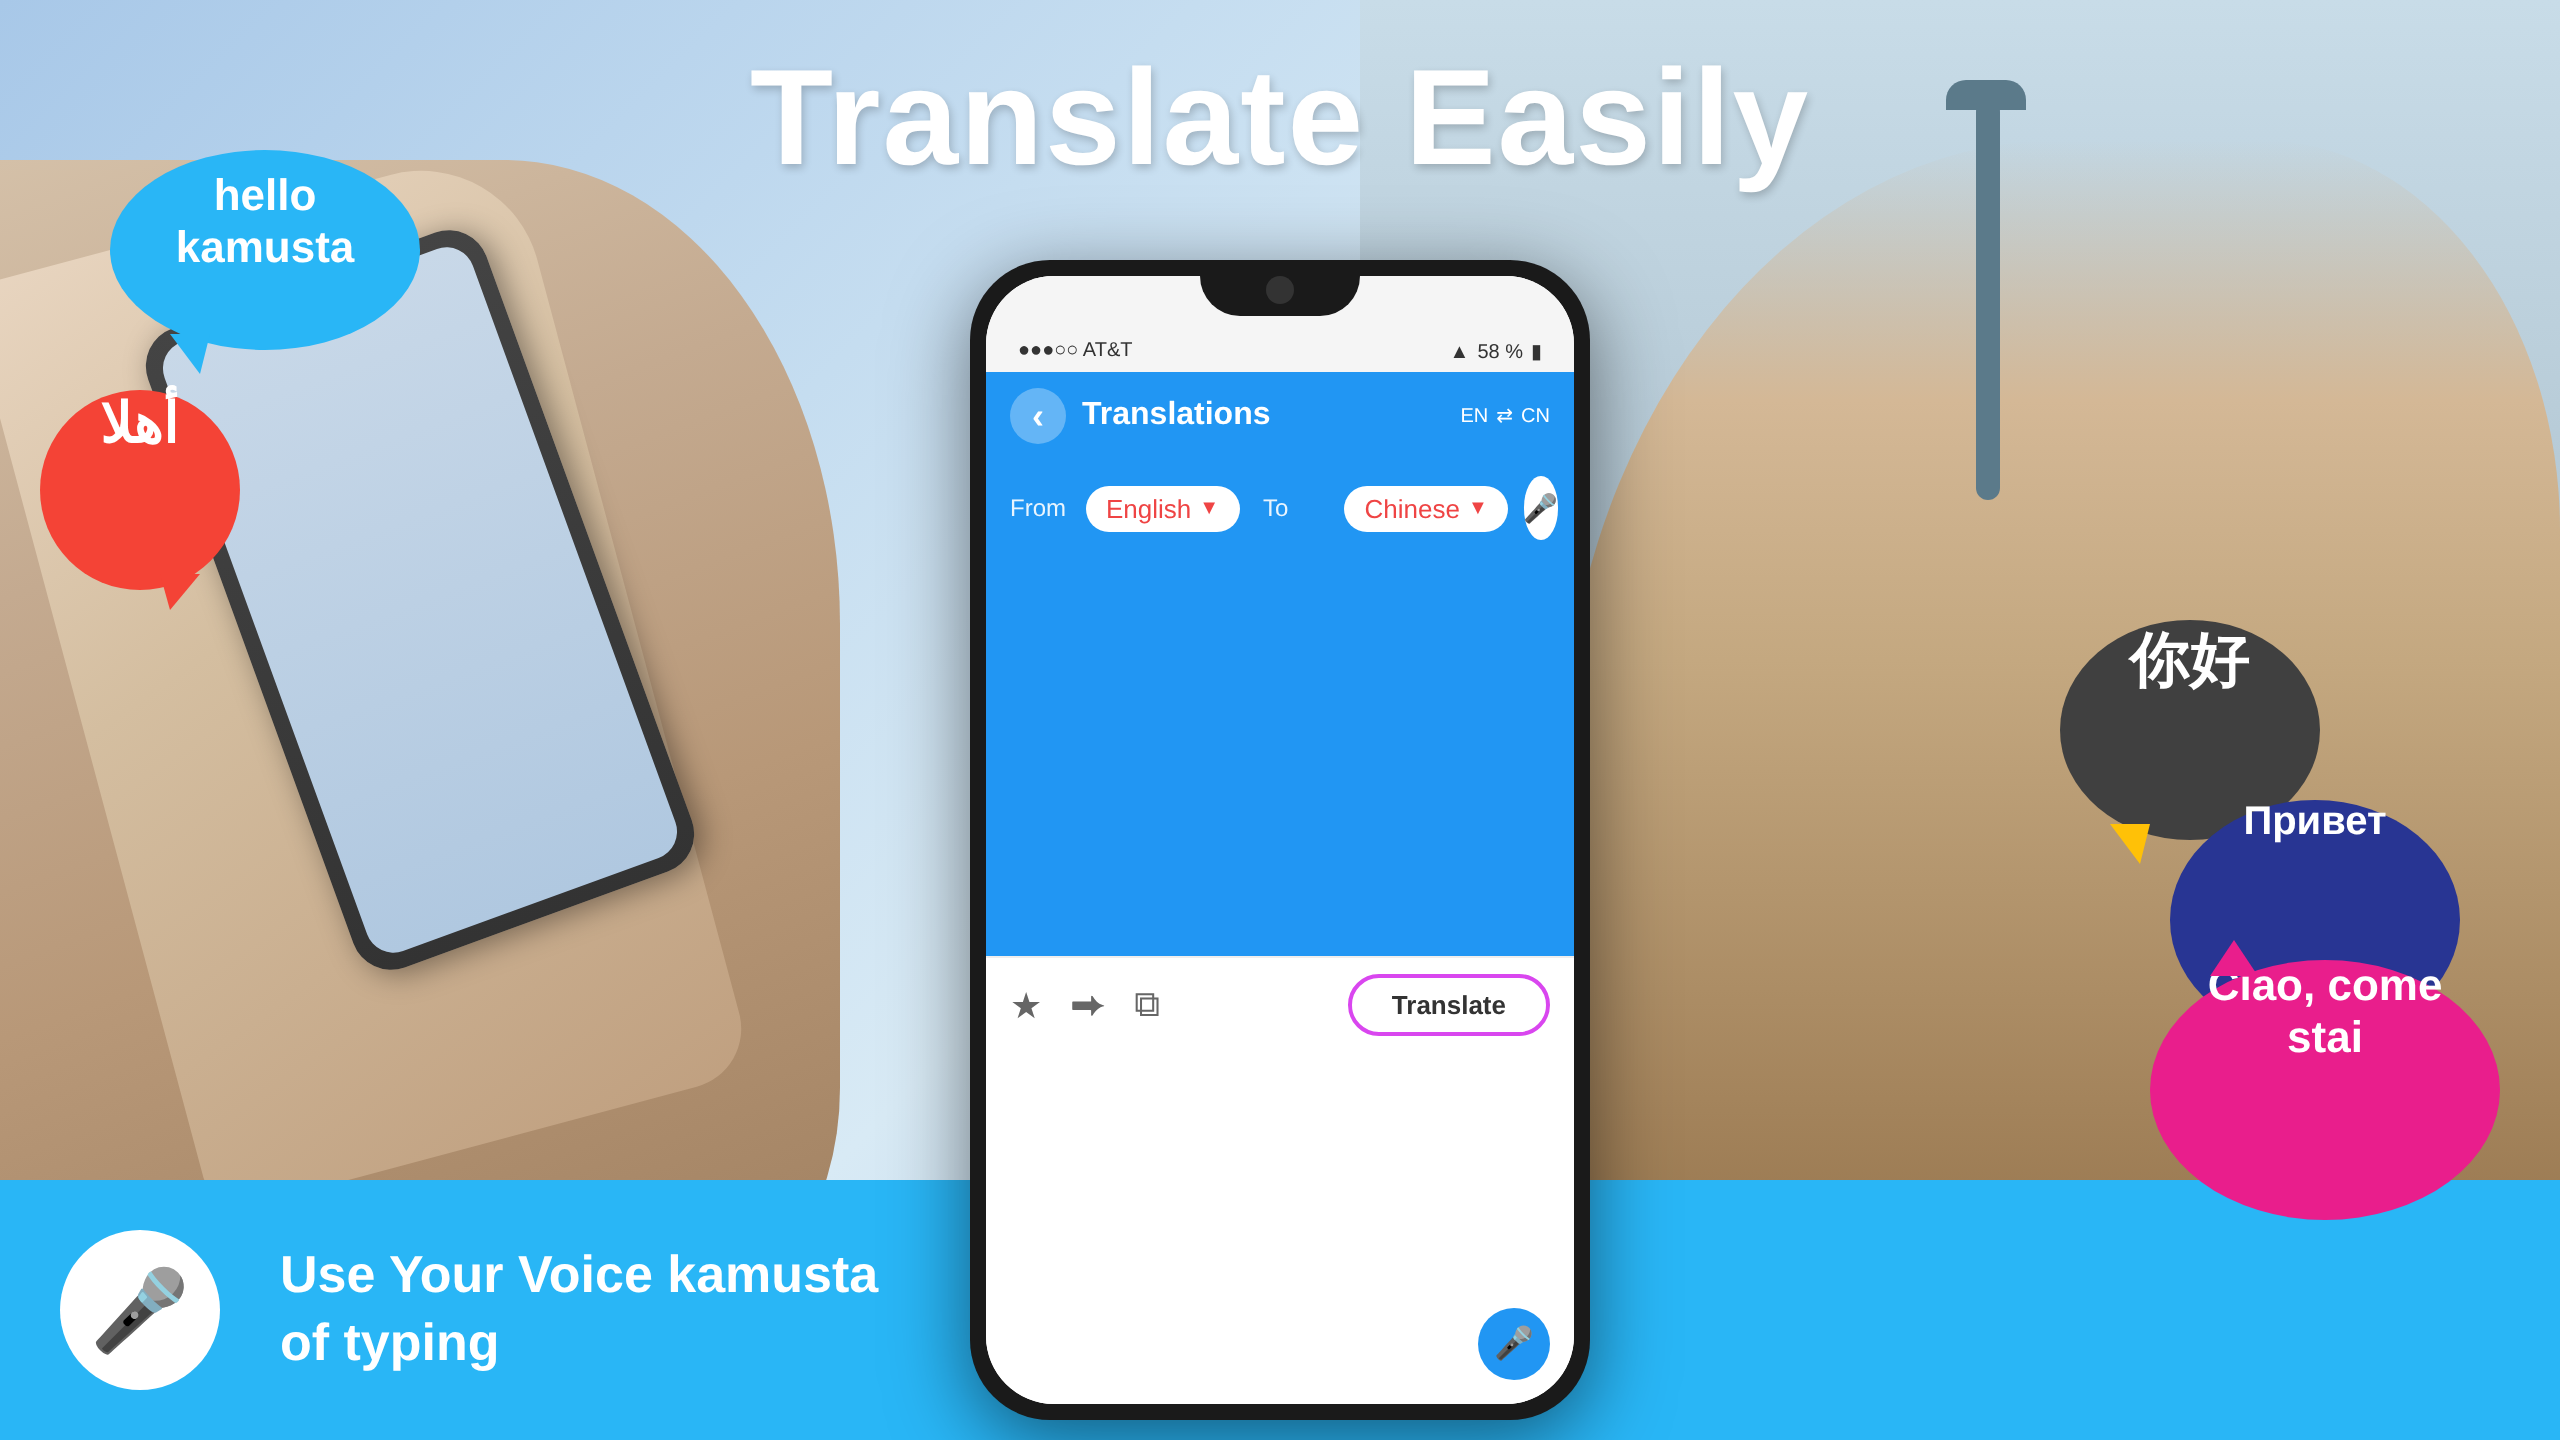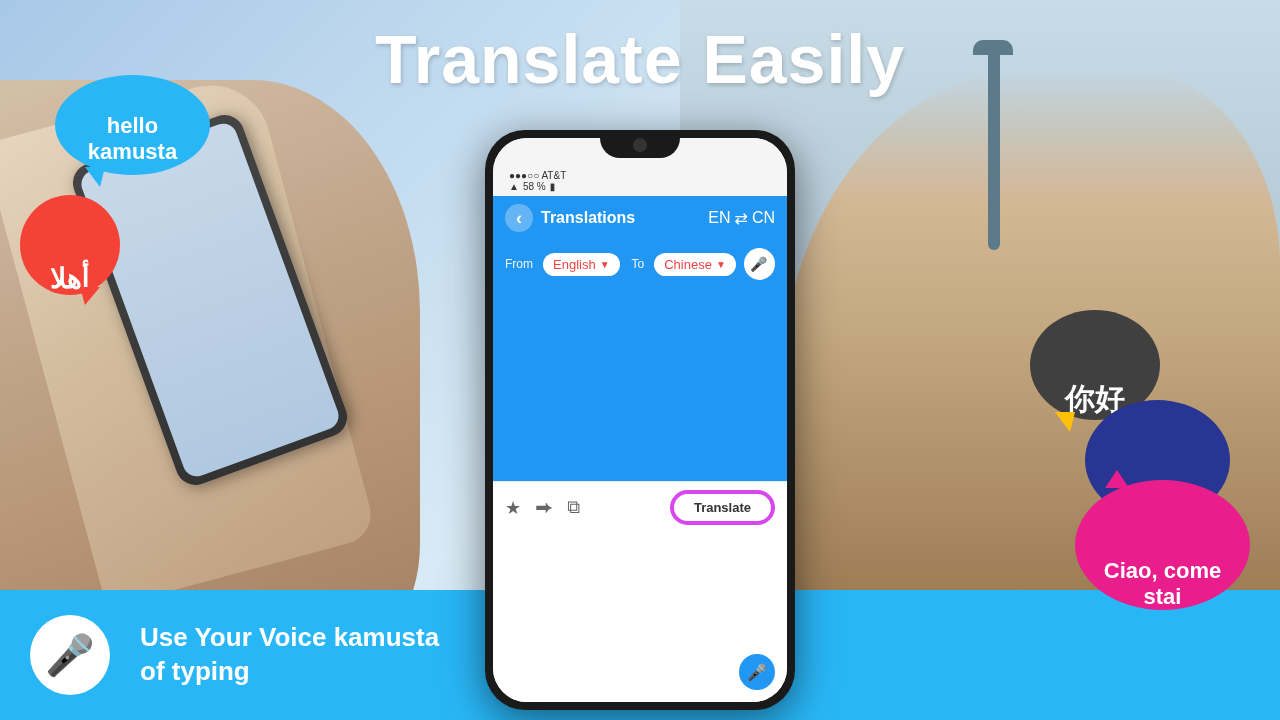--- a/index.html
+++ b/index.html
@@ -147,21 +147,20 @@
     }
 
     
     .status-bar {
       display: flex;
       justify-content: space-between;
       padding: 32px 16px 4px;
       font-size: 11px;
       color: #333;
       background: #f5f5f5;
-      flex-direction: column;
     }
 
     .status-left { font-size: 10px; }
     .status-right { display: flex; align-items: center; gap: 4px; font-size: 10px; }
 
     
     .app-header {
       display: flex;
       align-items: center;
       padding: 8px 12px;
@@ -179,21 +178,21 @@
       flex-shrink: 0;
     }
 
     .app-title {
       font-size: 16px;
       font-weight: 600;
       flex: 1;
     }
 
     .lang-indicator {
-      font-size: 16px;
+      font-size: 10px;
       display: flex; align-items: center; gap: 4px; justify-content: space-between;
     }
 
     
     .lang-bar {
       display: flex;
       align-items: center;
       padding: 8px 12px;
       background: #2196F3;
       gap: 8px;
@@ -211,21 +210,21 @@
       padding: 4px 10px;
       font-size: 13px;
       color: #ef4444;
       display: flex; align-items: center; gap: 4px;
     }
 
     .to-label {
       color: rgba(255,255,255,0.9);
       font-size: 12px;
       margin-left: 4px;
-      margin-right: 2px;
+      margin-right: 20px;
     }
 
     .mic-btn {
       width: 32px; height: 32px;
       background: white;
       border-radius: 50%;
       display: flex; align-items: center; justify-content: center;
       margin-left: auto;
       font-size: 14px;
     }
@@ -249,21 +248,21 @@
     }
 
     .action-icon {
       font-size: 18px;
       color: #666;
     }
 
     .translate-btn {
       margin-left: auto;
       background: transparent;
-      border: 4px solid #d946ef;
+      border: 2px solid #d946ef;
       border-radius: 20px;
       padding: 6px 20px;
       font-size: 13px;
       font-weight: 600;
       color: #333;
     }
 
     
     .output-area {
       background: white;
@@ -282,21 +281,21 @@
       color: white;
       font-size: 16px;
     }
 
     
     .bubble {
       position: absolute;
       z-index: 20;
       border-radius: 50%;
       display: flex;
-      align-items: flex-end;
+      align-items: flex-start;
       justify-content: center;
       text-align: center;
       font-weight: 700;
     }
 
     .bubble-hello {
       top: 75px; left: 55px;
       width: 155px; height: 100px;
       background: #29b6f6;
       border-radius: 50%;

